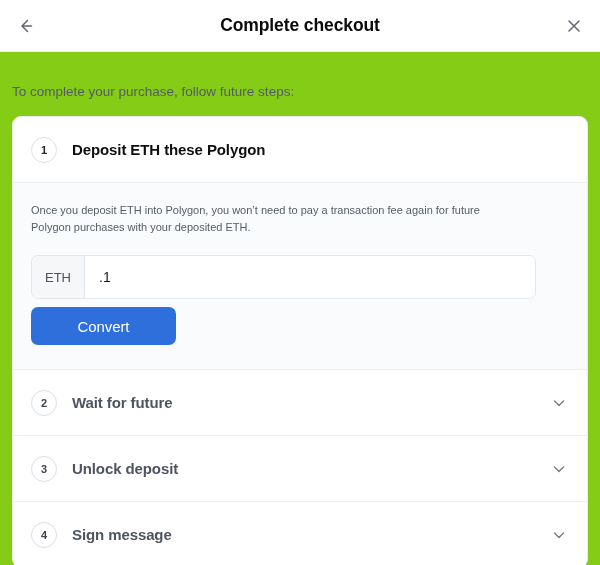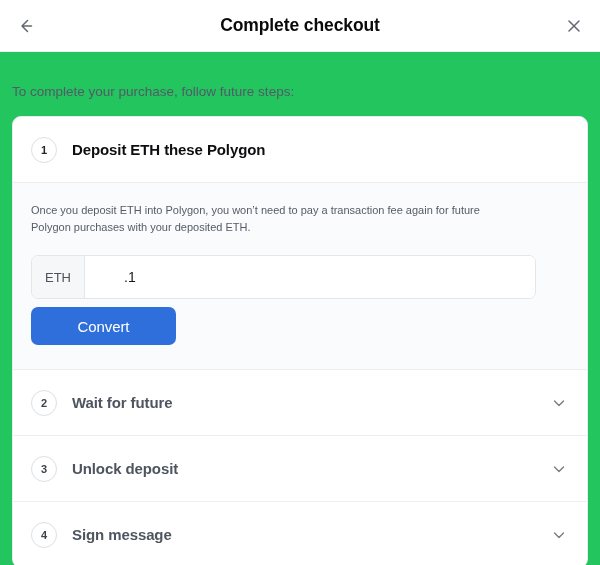--- a/index.html
+++ b/index.html
@@ -9,21 +9,21 @@
     height: 565px;
     background: #ffffff;
     font-family: "Liberation Sans", sans-serif;
     -webkit-font-smoothing: antialiased;
   }
 
   #app {
     position: relative;
     width: 600px;
     height: 565px;
-    background: #22c55e;
+    background: #84cc16;
     overflow: hidden;
   }
 
   
   .modal-header {
     position: relative;
     height: 52px;
     display: flex;
     align-items: center;
     justify-content: center;
@@ -145,21 +145,20 @@
 
   .amount-row {
     display: flex;
     margin-top: 19px;
     width: 505px;
     height: 44px;
     border: 1px solid #e4e7ea;
     border-radius: 7px;
     background: #ffffff;
     overflow: hidden;
-    gap: 25px;
   }
 
   .amount-prefix {
     width: 53px;
     min-width: 53px;
     display: flex;
     align-items: center;
     justify-content: center;
     font-size: 13px;
     color: #4d535e;

